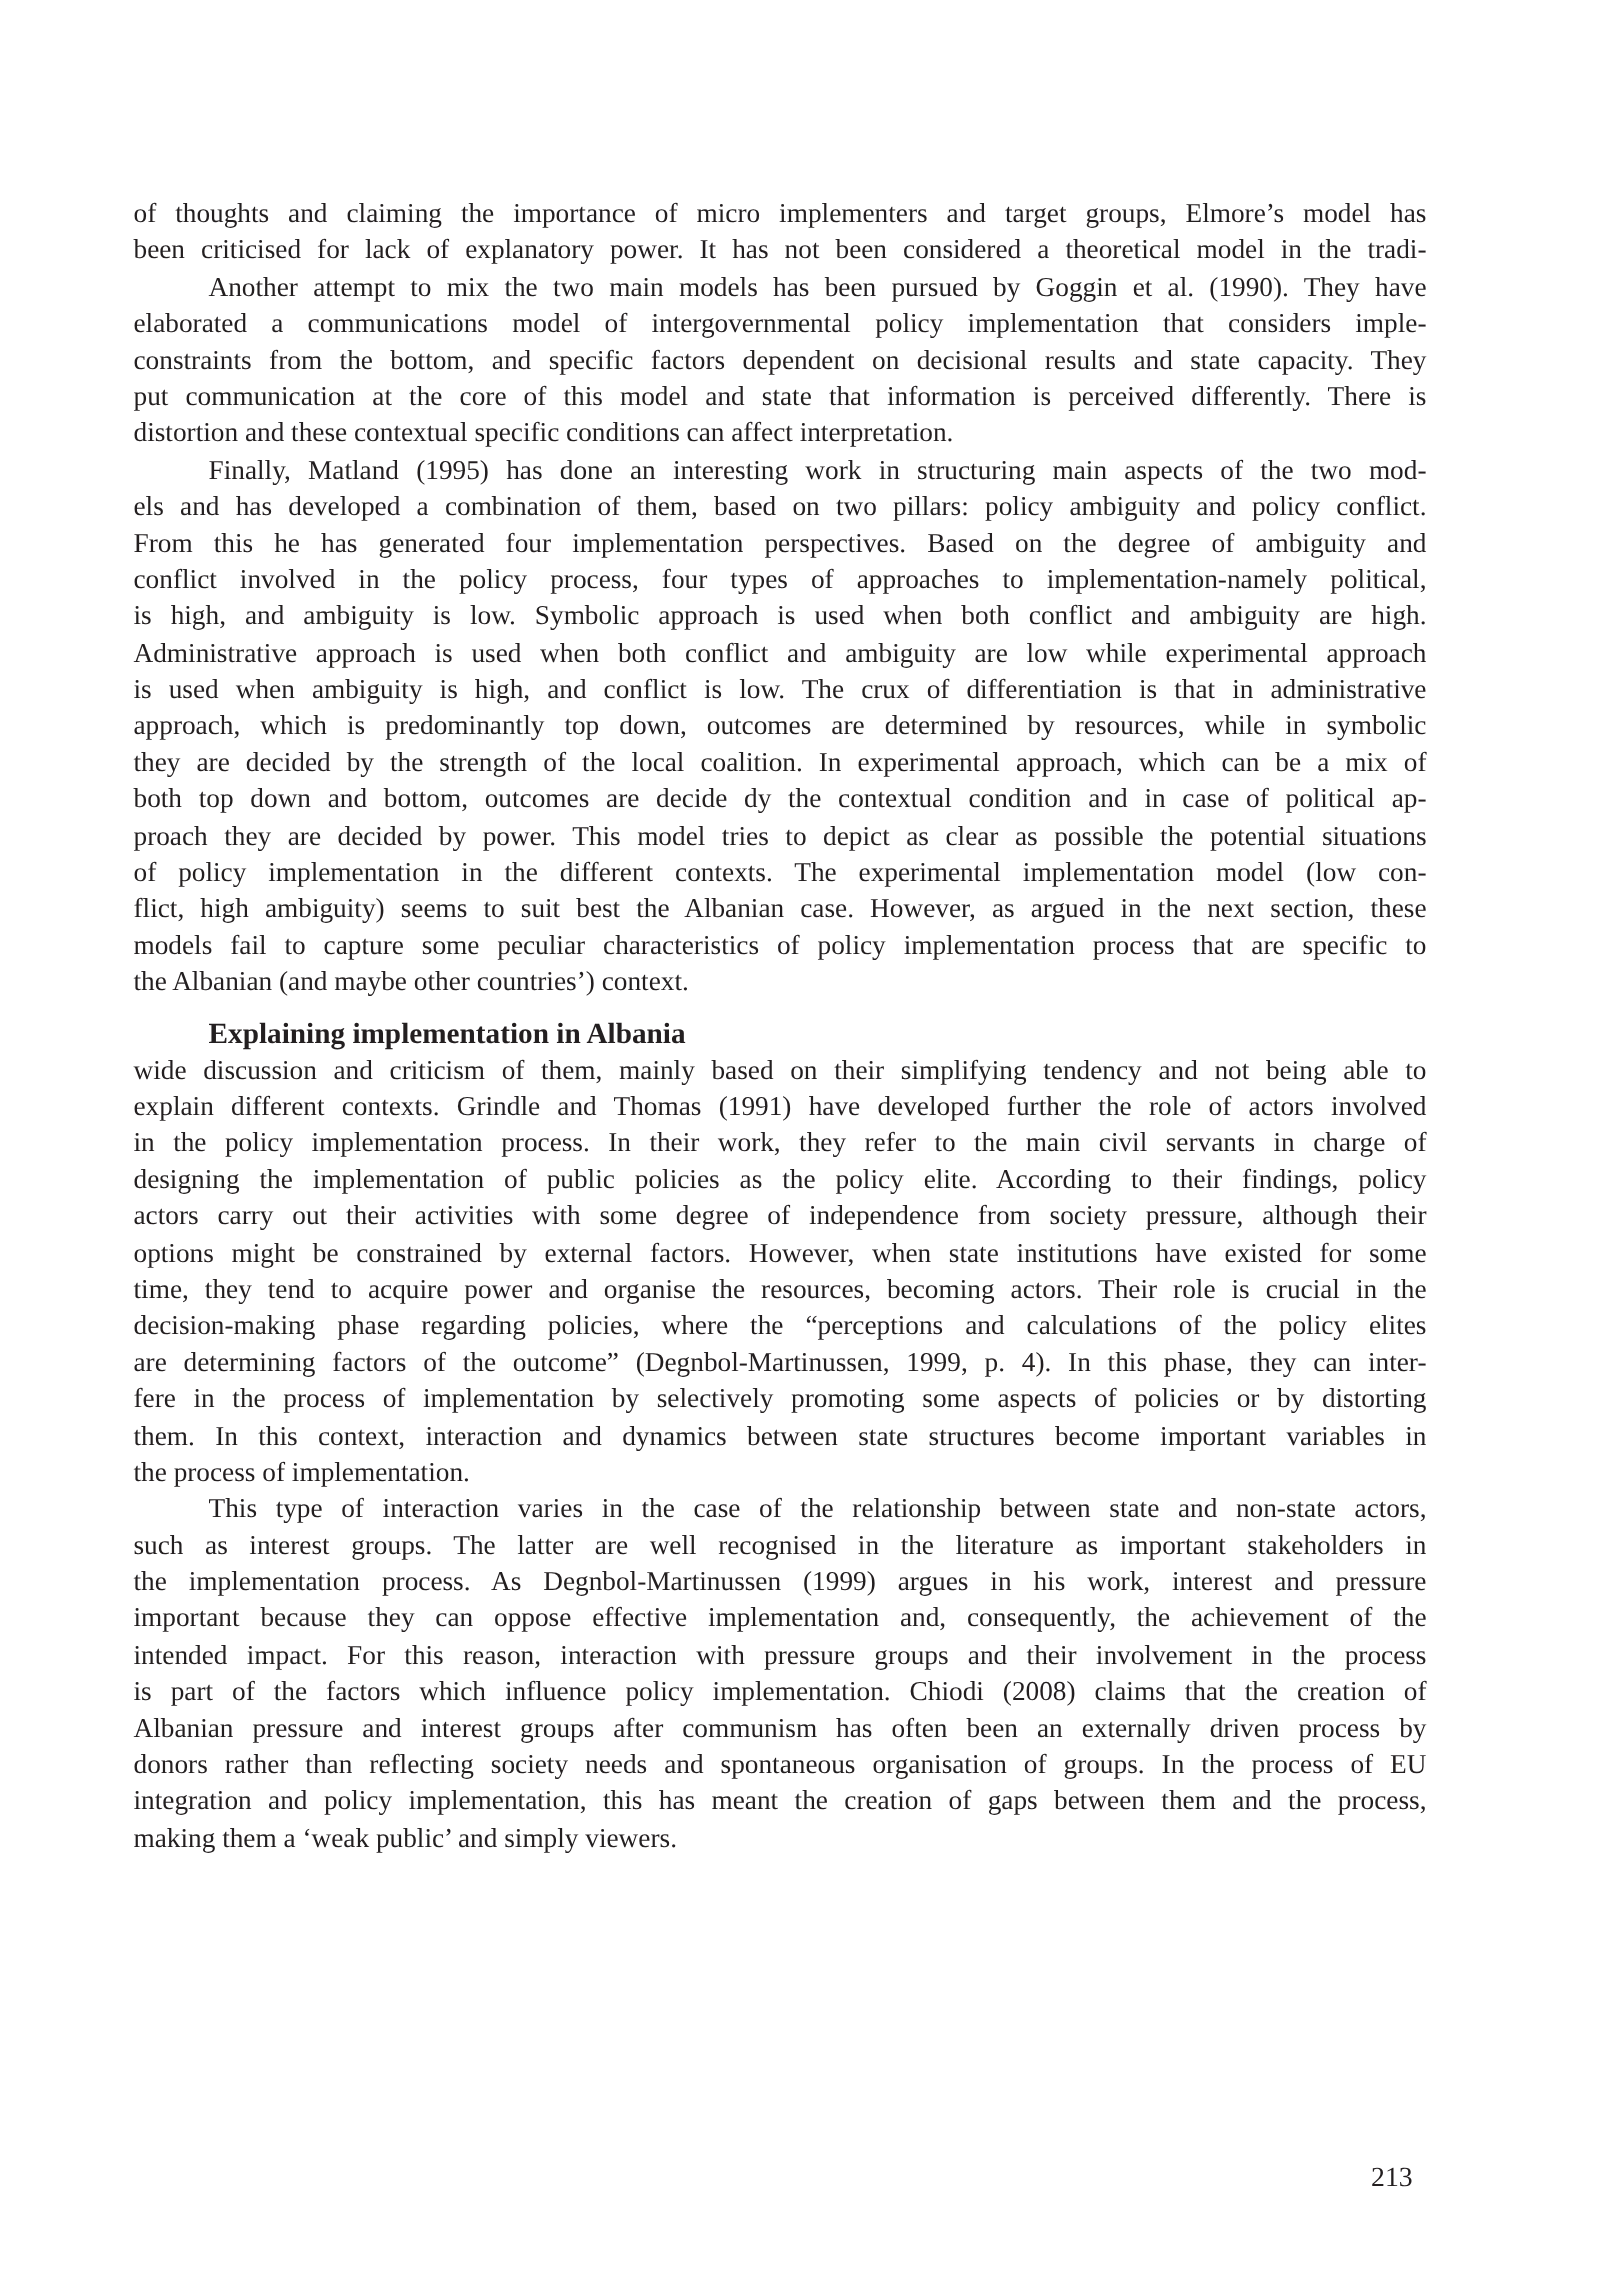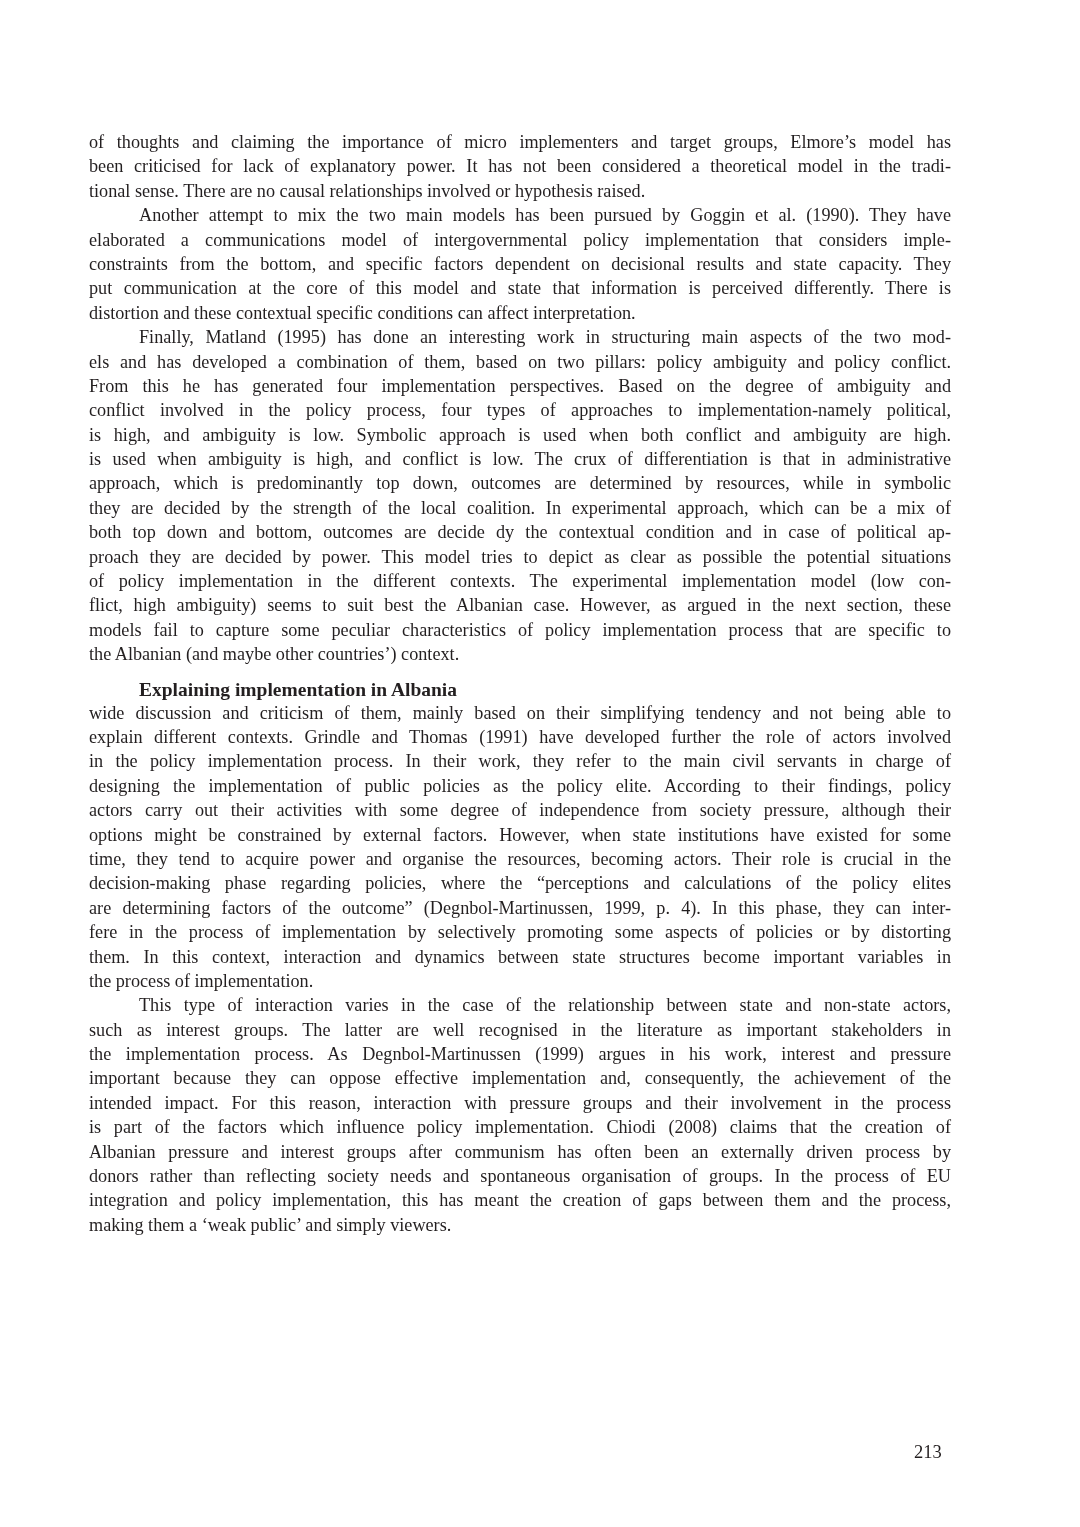--- a/index.html
+++ b/index.html
@@ -22,35 +22,35 @@
     }
   </style>
 </head>
 <body>
 
 <div class="page">
   <div id="top-section">
       <div class="para">
         <span class="line">of thoughts and claiming the importance of micro implementers and target groups, Elmore’s model has</span>
         <span class="line">been criticised for lack of explanatory power. It has not been considered a theoretical model in the tradi-</span>
-        <span class="line last">tional sense. There are no causal relationships involved or hypothesis raised.</span>
       </div>
       <div class="para">
         <span class="line indent">Another attempt to mix the two main models has been pursued by Goggin et al. (1990). They have</span>
         <span class="line">elaborated a communications model of intergovernmental policy implementation that considers imple-</span>
         <span class="line">constraints from the bottom, and specific factors dependent on decisional results and state capacity. They</span>
         <span class="line">put communication at the core of this model and state that information is perceived differently. There is</span>
         <span class="line last">distortion and these contextual specific conditions can affect interpretation.</span>
       </div>
       <div class="para">
         <span class="line indent">Finally, Matland (1995) has done an interesting work in structuring main aspects of the two mod-</span>
         <span class="line">els and has developed a combination of them, based on two pillars: policy ambiguity and policy conflict.</span>
         <span class="line">From this he has generated four implementation perspectives. Based on the degree of ambiguity and</span>
         <span class="line">conflict involved in the policy process, four types of approaches to implementation-namely political,</span>
         <span class="line">is high, and ambiguity is low. Symbolic approach is used when both conflict and ambiguity are high.</span>
+        <span class="line">Administrative approach is used when both conflict and ambiguity are low while experimental approach</span>
         <span class="line">is used when ambiguity is high, and conflict is low. The crux of differentiation is that in administrative</span>
         <span class="line">approach, which is predominantly top down, outcomes are determined by resources, while in symbolic</span>
         <span class="line">they are decided by the strength of the local coalition. In experimental approach, which can be a mix of</span>
         <span class="line">both top down and bottom, outcomes are decide dy the contextual condition and in case of political ap-</span>
         <span class="line">proach they are decided by power. This model tries to depict as clear as possible the potential situations</span>
         <span class="line">of policy implementation in the different contexts. The experimental implementation model (low con-</span>
         <span class="line">flict, high ambiguity) seems to suit best the Albanian case. However, as argued in the next section, these</span>
         <span class="line">models fail to capture some peculiar characteristics of policy implementation process that are specific to</span>
         <span class="line last">the Albanian (and maybe other countries’) context.</span>
       </div>

